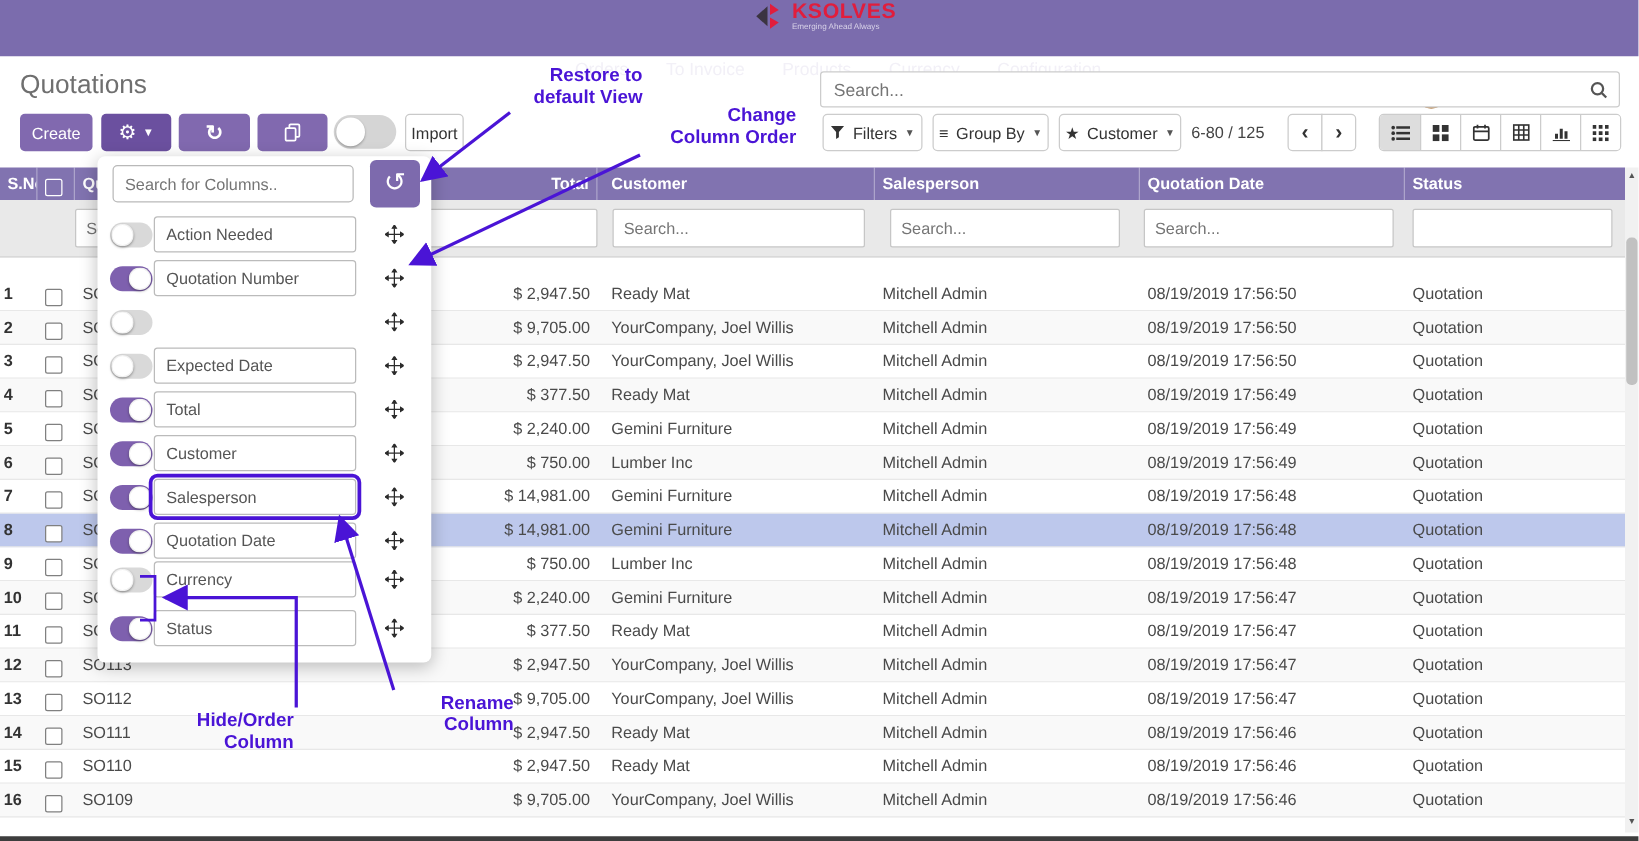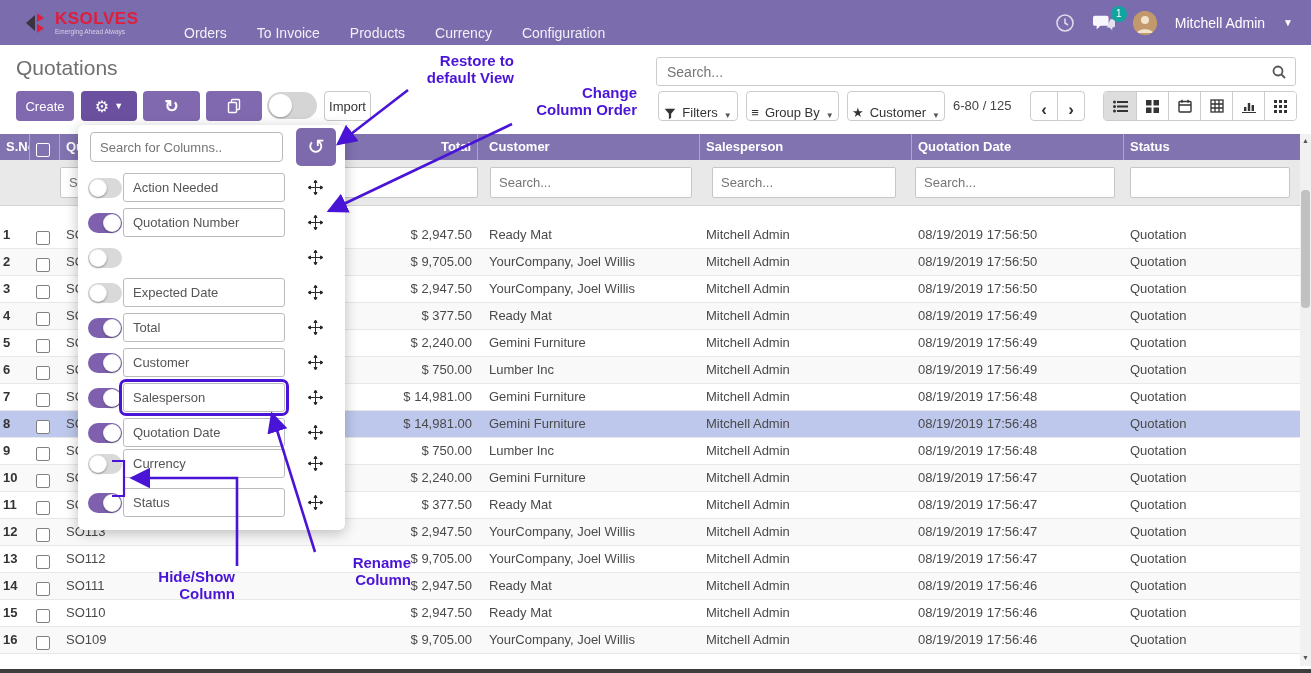--- a/index.html
+++ b/index.html
@@ -1,20 +1,20 @@
 <!DOCTYPE html>
 <html><head>
 <meta charset="utf-8">
 <style>
   html,body{margin:0;padding:0;background:#fff;}
   *{box-sizing:border-box;font-family:"Liberation Sans",sans-serif;}
   .screen{position:relative;width:1311px;height:673px;overflow:hidden;background:#fff;}
 
   
-  .topnav{position:absolute;left:0;top:0;width:1311px;height:45px;background:#7b6cad;display:flex;align-items:center;}
+  .topnav{position:absolute;left:0;top:0;width:1311px;height:45px;background:#7b6cad;display:flex;align-items:center;flex-direction:column;}
   .brand{display:flex;align-items:center;margin-left:24px;width:130px;}
   .brand-txt{margin-left:5px;line-height:1;}
   .brand-name{color:#e11d3c;font-weight:bold;font-size:17px;letter-spacing:.5px;}
   .brand-tag{color:#d8d2e8;font-size:6.5px;margin-top:2px;}
   .menu{display:flex;gap:30px;margin-left:30px;}
   .menu span{color:#f2f0f7;font-size:14px;cursor:pointer;margin-top:21px;}
   .nav-right{margin-left:auto;display:flex;align-items:center;gap:18px;margin-right:18px;}
   .navicon{position:relative;display:inline-flex;}
   .badge{position:absolute;top:-7px;right:-12px;background:#12a5a0;color:#fff;font-size:10px;min-width:16px;height:16px;border-radius:8px;display:flex;align-items:center;justify-content:center;padding:0 3px;}
   .avatar{width:24px;height:24px;border-radius:50%;background:#c2996d;overflow:hidden;display:inline-flex;align-items:center;justify-content:center;}
@@ -29,21 +29,21 @@
   .btn-refresh{left:143px;width:57px;font-size:17px;font-weight:bold;}
   .btn-copy{left:206px;width:56px;}
   .btn-import{left:324px;width:47px;background:#fff;border:1px solid #c9c9c9;color:#333;}
   .bigtoggle{position:absolute;left:267px;top:92px;width:50px;height:27px;border-radius:14px;background:#d5d5d5;cursor:pointer;}
   .bigtoggle .knob{position:absolute;left:2px;top:2px;width:23px;height:23px;border-radius:50%;background:#fff;box-shadow:0 1px 2px rgba(0,0,0,.3);}
 
   .searchbox{position:absolute;left:656px;top:57px;width:640px;height:29px;border:1px solid #ccc;border-radius:3px;background:#fff;}
   .searchbox input{position:absolute;inset:0;border:none;outline:none;padding-left:10px;font-size:14px;color:#555;background:transparent;}
   .searchbox .mag{position:absolute;right:8px;top:6px;}
 
-  .wbtn{position:absolute;top:91px;height:30px;background:#fff;border:1px solid #ccc;border-radius:4px;color:#333;font-size:13px;display:flex;align-items:flex-end;justify-content:center;gap:6px;cursor:pointer;}
+  .wbtn{position:absolute;top:91px;height:30px;background:#fff;border:1px solid #ccc;border-radius:4px;color:#333;font-size:13px;display:flex;align-items:center;justify-content:center;gap:6px;cursor:pointer;}
   .pager-text{position:absolute;left:953px;top:98px;font-size:13px;color:#444;}
   .pg{border-radius:0;font-size:17px;font-weight:bold;color:#333;}
   .views{position:absolute;left:1103px;top:91px;height:30px;display:flex;border:1px solid #ccc;border-radius:4px;overflow:hidden;}
   .views .v{width:32px;height:28px;display:flex;align-items:center;justify-content:center;border-left:1px solid #ccc;background:#fff;cursor:pointer;}
   .views .v:first-child{border-left:none;}
   .views .v.active{background:#ddd;}
 
   
   .thead{position:absolute;left:0;top:134px;width:1300px;height:26px;background:#8173b0;z-index:5;}
   .th{position:absolute;top:0;height:26px;line-height:26px;color:#fff;font-weight:bold;font-size:13px;padding:0 6px;border-right:1px solid rgba(255,255,255,.35);white-space:nowrap;overflow:hidden;}
@@ -618,21 +618,21 @@
       </svg>
     </span>
   </div>
 </div>
   </div>
 
   <div class="ann" style="left:354px;top:52px;width:160px;">Restore to
 default View</div>
   <div class="ann" style="left:477px;top:84px;width:160px;">Change
 Column Order</div>
-  <div class="ann" style="left:85px;top:568px;width:150px;">Hide/Show
+  <div class="ann" style="left:85px;top:568px;width:150px;">Hide/Order
 Column</div>
   <div class="ann" style="left:271px;top:554px;width:140px;">Rename
 Column</div>
 
   <svg class="overlay">
     <defs>
       <marker id="ah" markerWidth="9" markerHeight="9" refX="7" refY="4" orient="auto">
         <path d="M0 0 L8 4 L0 8 z" fill="#4a14d6"></path>
       </marker>
     </defs>

